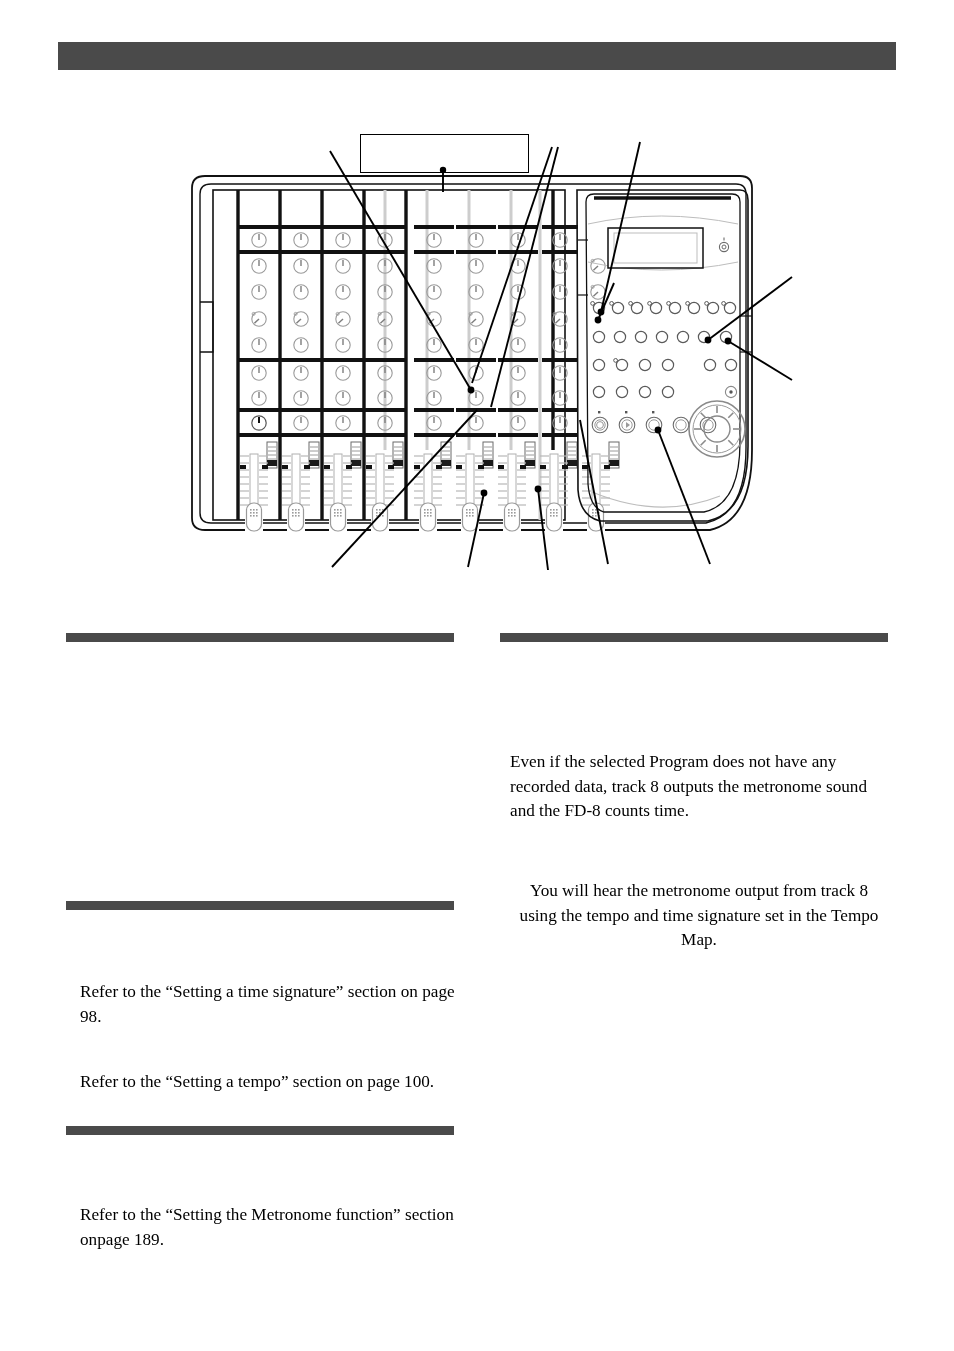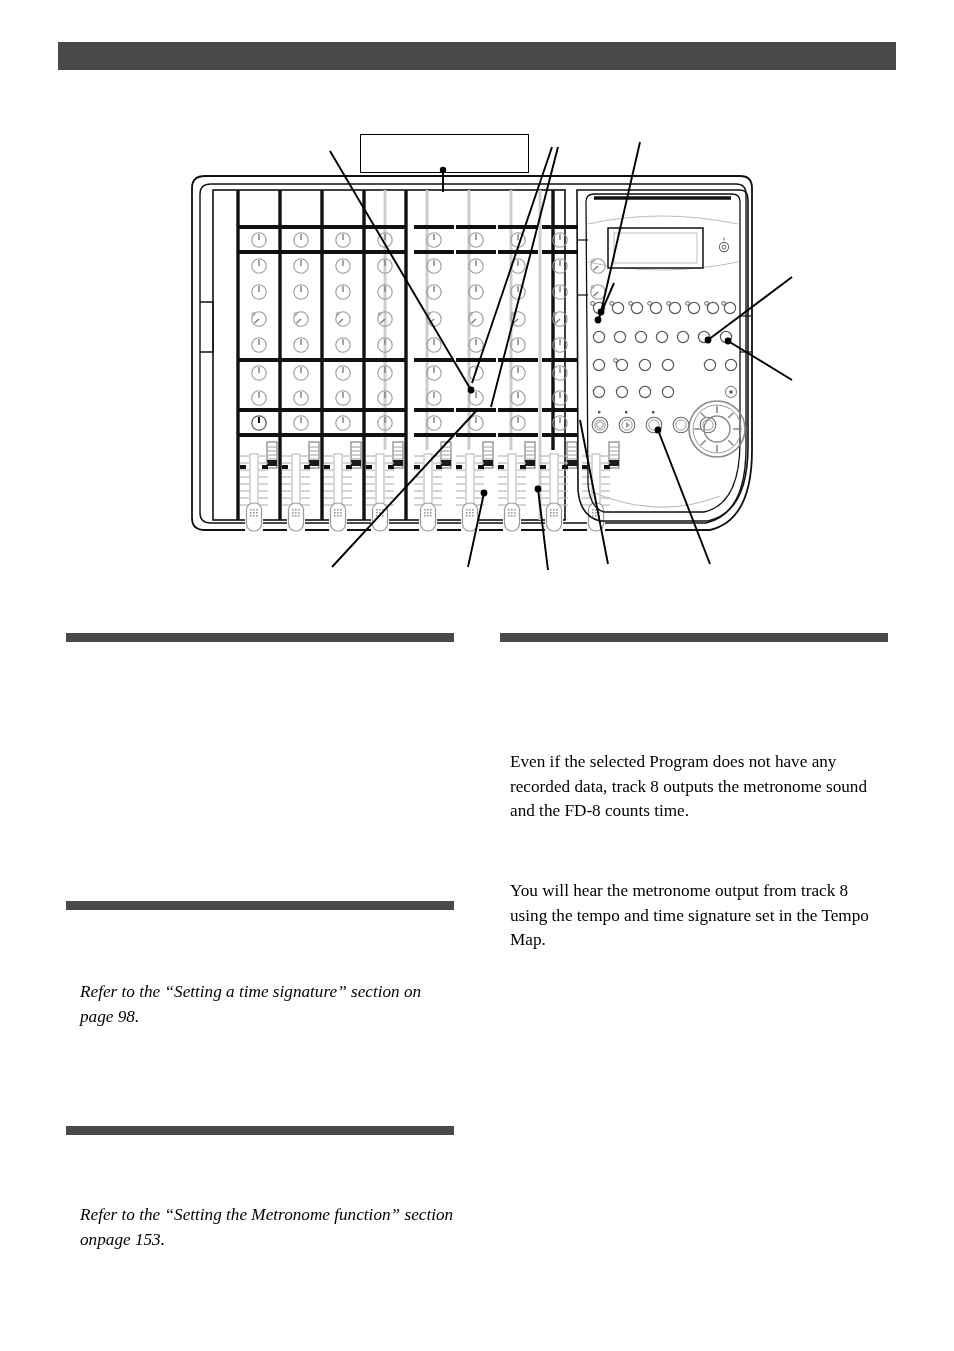--- a/index.html
+++ b/index.html
@@ -30,25 +30,25 @@
   .rule-l1{left:66px;top:633px;width:388px;}
   .rule-r1{left:500px;top:633px;width:388px;}
   .rule-l2{left:66px;top:901px;width:388px;}
   .rule-l3{left:66px;top:1126px;width:388px;}
 
   
   .para{
     position:absolute;font-size:17.2px;line-height:24.5px;
     text-align:left;
   }
-  .col-left{left:80px;width:376px;font-style:italic;}
+  .col-left{left:80px;width:376px;}
   .col-right{left:510px;width:378px;}
 
   .p-r1{top:733px;}
-  .p-r2{top:862px;}
+  .p-r2{top:862px;text-align:center;}
   .p-l1{top:963px;}
   .p-l2{top:1053px;}
   .p-l3{top:1186px;}
 </style>
 </head>
 <body>
 
 <div class="page">
 
   <div class="header-bar"></div>
@@ -469,15 +469,16 @@
 
   <div class="rule rule-l1"></div>
   <div class="rule rule-r1"></div>
   <div class="rule rule-l2"></div>
   <div class="rule rule-l3"></div>
 
   <p class="para col-right p-r1">Even if the selected Program does not have any recorded data, track 8 outputs the metronome sound and the FD-8 counts time.</p>
   <p class="para col-right p-r2">You will hear the metronome output from track 8 using the tempo and time signature set in the Tempo Map.</p>
 
   <p class="para col-left p-l1">Refer to the “Setting a time signature” section on page 98.</p>
-  <p class="para col-left p-l3">Refer to the “Setting the Metronome function” section onpage 153.</p>
+  <p class="para col-left p-l2">Refer to the “Setting a tempo” section on page 100.</p>
+  <p class="para col-left p-l3">Refer to the “Setting the Metronome function” section onpage 189.</p>
 
 </div>
 
 </body></html>

